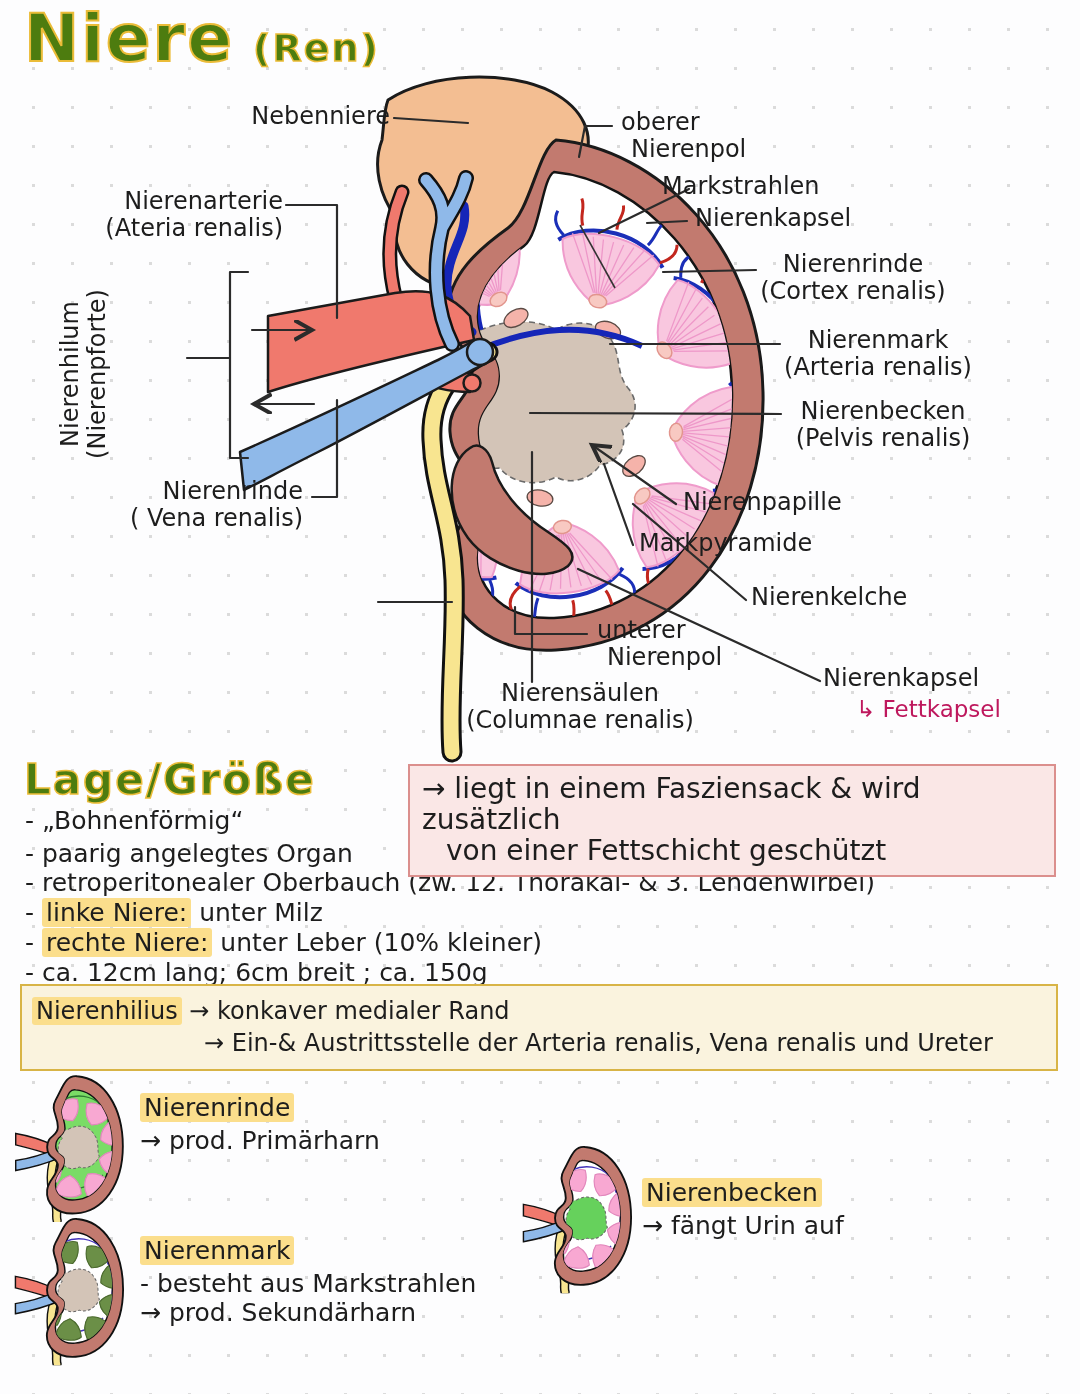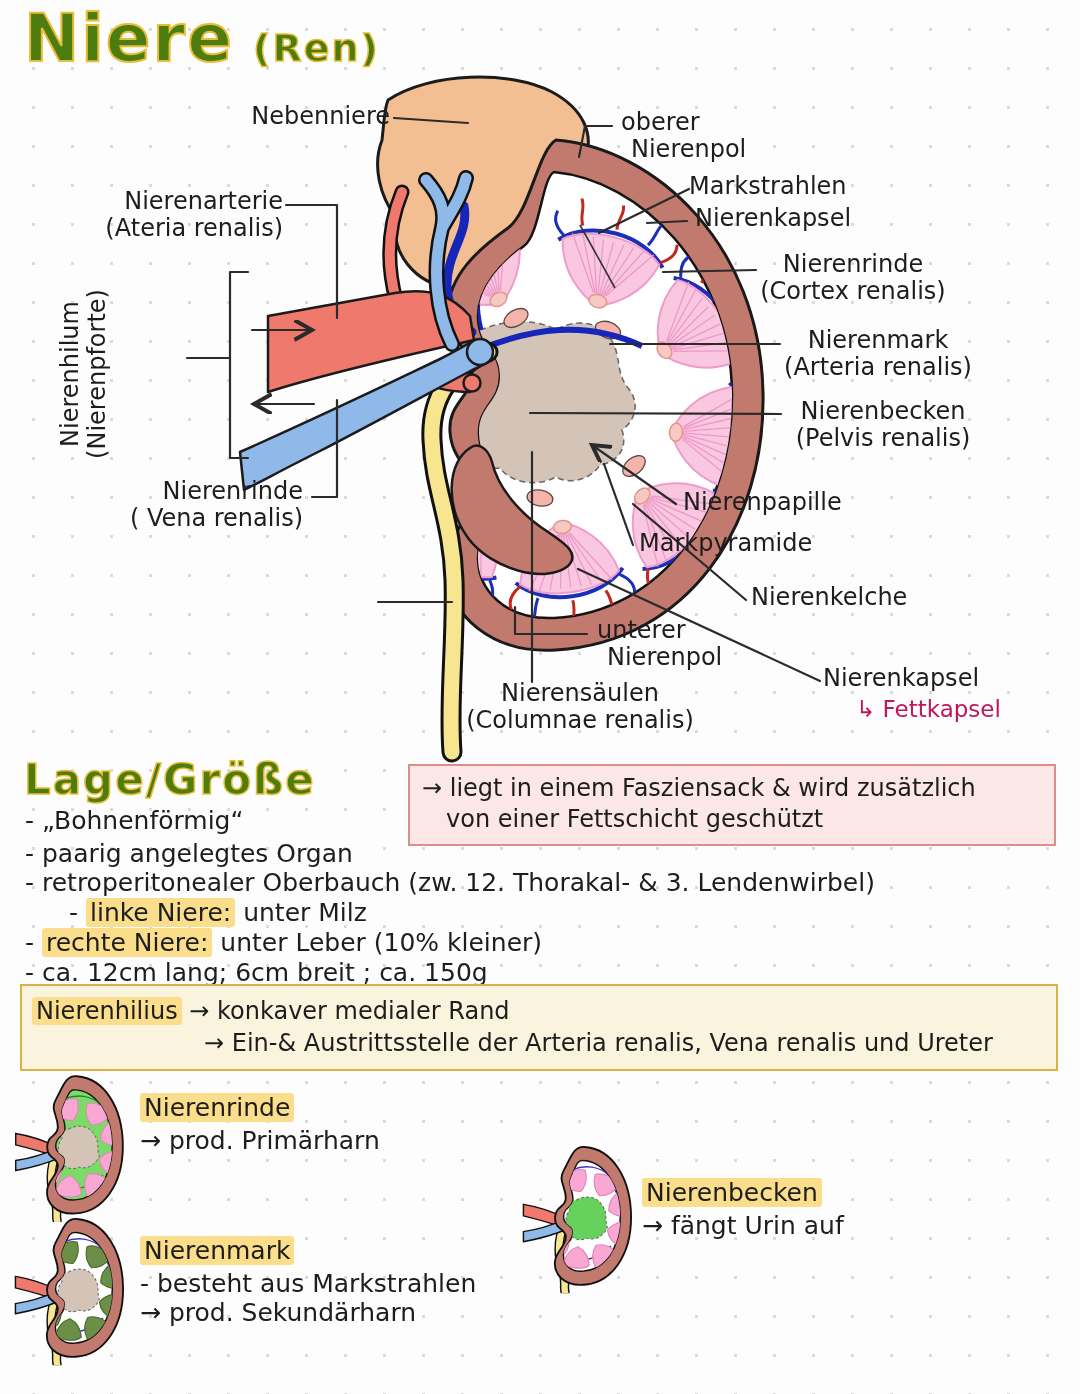--- a/index.html
+++ b/index.html
@@ -18,21 +18,21 @@
   #lage-head{position:absolute;left:24px;top:755px;font-size:42px;-webkit-text-stroke:1.5px #EBBC38;}
   svg{position:absolute;left:0;top:0;}
   .lab{position:absolute;font-size:24px;line-height:27px;white-space:nowrap;}
   .lab.right{text-align:right;}
   .lab.center{text-align:center;}
   .lab .ind{padding-left:10px;}
   .gray{color:#be185d;font-size:23px;}
   .hl{background:#FBDE8C;border-radius:3px;padding:0 4px;}
   .bullet{position:absolute;left:25px;font-size:25px;white-space:nowrap;}
   #note-box{position:absolute;left:408px;top:764px;width:622px;background:#FAE7E6;
-    border:2px solid #DB8F8D;font-size:24px;line-height:31px;padding:7px 10px 9px 12px;}
+    border:2px solid #DB8F8D;font-size:28px;line-height:31px;padding:7px 10px 9px 12px;}
   #note-box .l2{padding-left:24px;}
   #hilus-box{position:absolute;left:20px;top:984px;width:1014px;background:#FAF3DE;
     border:2px solid #D8B446;font-size:24px;line-height:32px;padding:9px 10px 10px 10px;}
   #hilus-box .l2{margin-left:172px;}
   .blk{position:absolute;font-size:25px;line-height:29px;white-space:nowrap;}
   .blk .term{font-size:25px;margin-bottom:4px;}
   .lab-hilum{position:absolute;left:-22px;top:346px;width:214px;height:56px;
     transform:rotate(-90deg);text-align:center;font-size:24px;line-height:27px;white-space:nowrap;}
   .mini{position:absolute;}
   .mini-rinde{--cortex:#7ADC66;--pyr:#F8A8D2;--pyrs:#E187BC;--pelvis:#D3C4B7;--vessel:#2E7D32;}
@@ -174,21 +174,21 @@
     <span class="bubble t-sub">(Ren)</span>
   </div>
 
   <div class="lab right" style="left:230px;top:103px;width:160px;"><span>Nebenniere</span></div>
 
   <div class="lab" style="left:621px;top:109px;">
     <div>oberer</div>
       <div class="ind">Nierenpol</div>
   </div>
 
-  <div class="lab" style="left:689px;top:173px;text-align:center;"><span>Markstrahlen</span></div>
+  <div class="lab" style="left:662px;top:173px;text-align:center;"><span>Markstrahlen</span></div>
 
   <div class="lab" style="left:695px;top:205px;"><span>Nierenkapsel</span></div>
 
   <div class="lab center" style="left:746px;top:251px;width:214px;">
     <div>Nierenrinde</div>
       <div>(Cortex renalis)</div>
   </div>
 
   <div class="lab center" style="left:770px;top:327px;width:216px;">
     <div>Nierenmark</div>
@@ -233,21 +233,21 @@
     <div>Nierenrinde</div>
       <div>( Vena renalis)</div>
   </div>
 
 
   <div id="lage-head" class="bubble">Lage/Größe</div>
 
   <div class="bullet" style="top:806px;">- „Bohnenförmig“</div>
   <div class="bullet" style="top:839px;">- paarig angelegtes Organ</div>
   <div class="bullet" style="top:868px;">- retroperitonealer Oberbauch (zw. 12. Thorakal- &amp; 3. Lendenwirbel)</div>
-  <div class="bullet" style="top:898px;margin-left:44px;">
+  <div class="bullet" style="top:898px;">
     <span>-</span> <span class="hl">linke Niere:</span> <span>unter Milz</span>
   </div>
   <div class="bullet" style="top:928px;">
     <span>-</span> <span class="hl">rechte Niere:</span> <span>unter Leber (10% kleiner)</span>
   </div>
   <div class="bullet" style="top:958px;">- ca. 12cm lang; 6cm breit ; ca. 150g</div>
 
   <div id="note-box">
     <div class="l1">→ liegt in einem Fasziensack &amp; wird zusätzlich</div>
     <div class="l2">von einer Fettschicht geschützt</div>

